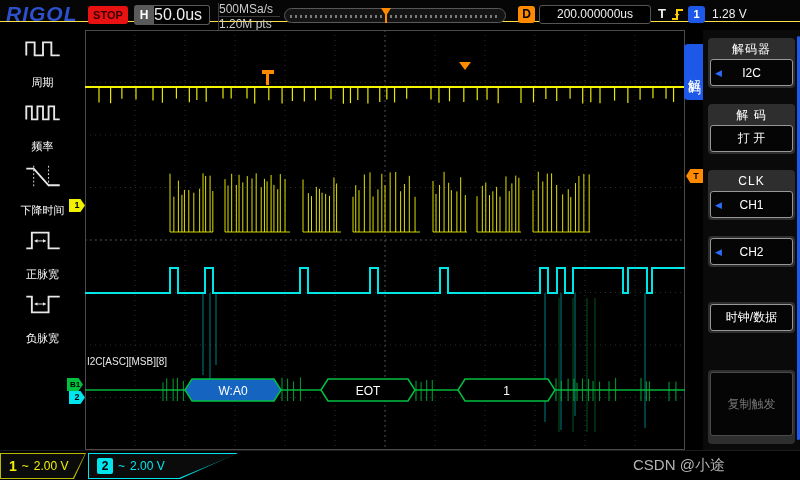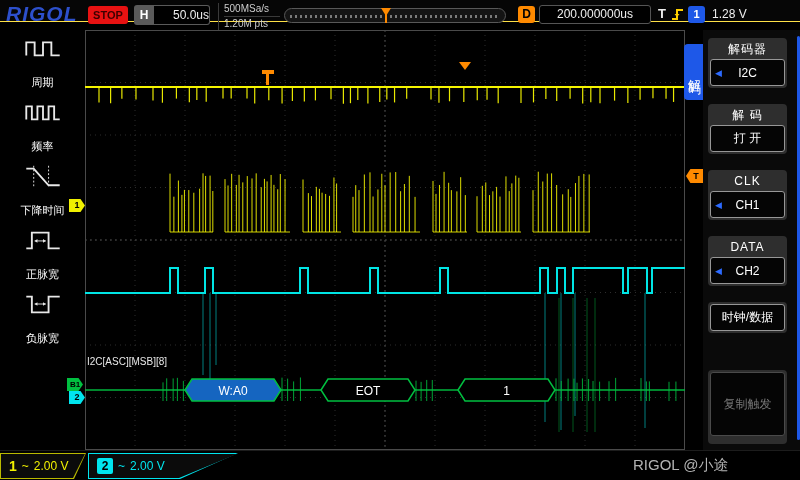--- a/index.html
+++ b/index.html
@@ -8,22 +8,22 @@
   .screen{position:absolute;inset:0;width:800px;height:480px;background:#000}
 
   
   .topbar{position:absolute;left:0;top:0;width:800px;height:22px;background:#060606;border-bottom:1px solid #fde047}
   .logo{position:absolute;left:6px;top:2px;font-size:21px;font-weight:bold;font-style:italic;color:#2d50cc;letter-spacing:1px}
   .stop-btn{position:absolute;left:88px;top:6px;width:40px;height:18px;background:#e81212;border-radius:3px;
     color:#3c0000;font-weight:bold;font-size:11px;text-align:center;line-height:18px}
   .h-group{position:absolute;left:134px;top:5px;height:20px;display:flex}
   .h-label{width:20px;background:#5a5a5a;border-radius:3px 0 0 3px;color:#fff;font-weight:bold;text-align:center;line-height:20px;font-size:12px}
   .h-value{width:56px;background:#000;border:1px solid #5a5a5a;border-left:none;border-radius:0 3px 3px 0;
-    color:#eee;font-size:12px;text-align:right;line-height:18px}
-  .acq{position:absolute;left:218px;top:3px;width:62px;font-size:10px;color:#ccc;border-left:1px solid #3a3a3a;padding-left:5px;line-height:12px}
+    color:#eee;font-size:16px;text-align:left;line-height:18px}
+  .acq{position:absolute;left:218px;top:3px;width:62px;font-size:12px;color:#ccc;border-left:1px solid #3a3a3a;line-height:12px}
   .acq .line1{border-bottom:1px solid #3a3a3a;padding-bottom:1px;margin-bottom:1px}
   .posbar{position:absolute;left:284px;top:8px;width:222px;height:15px;background:#141414;border:1px solid #585858;border-radius:8px}
   .posbar::before{content:"";position:absolute;left:5px;right:5px;top:6px;height:3px;
     background:repeating-linear-gradient(90deg,#7a7a7a 0 2px,transparent 2px 5px)}
   .pos-marker{position:absolute;left:96px;top:-1px;width:0;height:0;border-left:5px solid transparent;border-right:5px solid transparent;border-top:8px solid #ff8a00}
   .pos-stem{position:absolute;left:100px;top:5px;width:2px;height:9px;background:#ff8a00}
   .d-label{position:absolute;left:518px;top:6px;width:17px;height:17px;background:#ff8a00;border-radius:3px;
     color:#000;font-weight:bold;font-size:12px;text-align:center;line-height:17px}
   .d-value{position:absolute;left:539px;top:5px;width:112px;height:19px;background:#000;border:1px solid #555;border-radius:3px;
     color:#f0f0f0;font-size:12px;text-align:center;line-height:17px}
@@ -54,21 +54,21 @@
   .tag-ch1{left:69px;top:199px;background:#f0f000}
   .tag-bus{left:67px;top:378px;background:#00c040;font-size:8px}
   .tag-ch2{left:69px;top:391px;background:#00e5ee}
   .tag-trig{position:absolute;left:686px;top:169px;width:17px;height:14px;background:#ff8a00;color:#000;
     font-size:9px;font-weight:bold;text-align:center;line-height:14px;padding-left:3px;
     clip-path:polygon(26% 0,100% 0,100% 100%,26% 100%,0 50%)}
 
   
   .rightbar{position:absolute;left:703px;top:30px;width:97px;height:420px;background:#0a0a0a}
   .rightbar::after{content:"";position:absolute;right:0;top:6px;width:3px;height:404px;background:#1e58e8;border-radius:2px}
-  .menu-sec{position:absolute;left:5px;width:79px;background:#2e2e2e;border-radius:4px;padding:2px}
+  .menu-sec{position:absolute;left:5px;width:87px;background:#2e2e2e;border-radius:4px;padding:2px}
   .menu-title{font-size:12px;color:#fff;text-align:center;height:19px;line-height:19px;letter-spacing:1px}
   .menu-box{height:27px;background:#050505;border:1px solid #979797;border-radius:3px;color:#fff;font-size:12px;
     display:flex;align-items:center;justify-content:center;position:relative;cursor:default}
   .menu-arrow{position:absolute;left:4px;color:#2d6bff;font-size:9px}
   .menu-box.disabled{color:#777;border-color:#4a4a4a}
   .decode-tab{position:absolute;left:684px;top:44px;width:20px;height:56px;background:#1e58e8;border-radius:4px 0 0 4px;
     color:#fff;font-size:13px;display:flex;align-items:center;justify-content:center;
     writing-mode:vertical-lr;text-orientation:upright;letter-spacing:3px}
 
   
@@ -415,21 +415,20 @@
       </div>
     </div>
     <div class="menu-sec" style="top:140px">
       <div class="menu-title">CLK</div>
       <div class="menu-box">
         <span class="menu-arrow">◀</span>
         <span>CH1</span>
       </div>
     </div>
     <div class="menu-sec" style="top:206px">
-      <div class="menu-title">DATA</div>
       <div class="menu-box">
         <span class="menu-arrow">◀</span>
         <span>CH2</span>
       </div>
     </div>
     <div class="menu-sec" style="top:272px">
       <div class="menu-box">
         <span>时钟/数据</span>
       </div>
     </div>
@@ -450,16 +449,16 @@
       </div>
     </div>
     <div class="ch-tab tab2">
       <div class="edge"></div>
       <div class="inner">
         <span class="ch2-numbox">2</span>
         <span class="coupling ch2-c">~</span>
         <span class="ch-scale ch2-c">2.00 V</span>
       </div>
     </div>
-    <div class="watermark">RIGOL @小途</div>
+    <div class="watermark">CSDN @小途</div>
   </footer>
 
 </div>
 
 </body></html>

